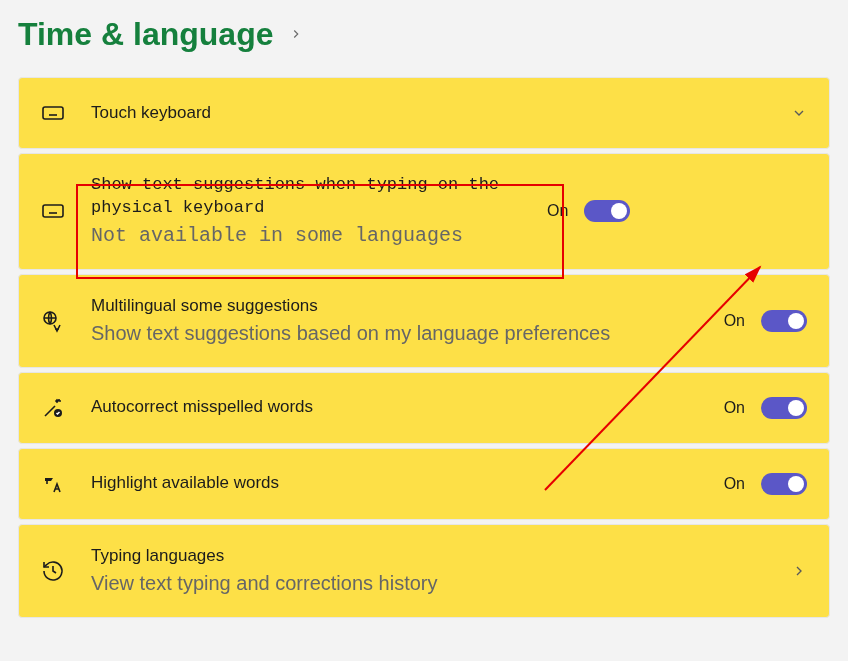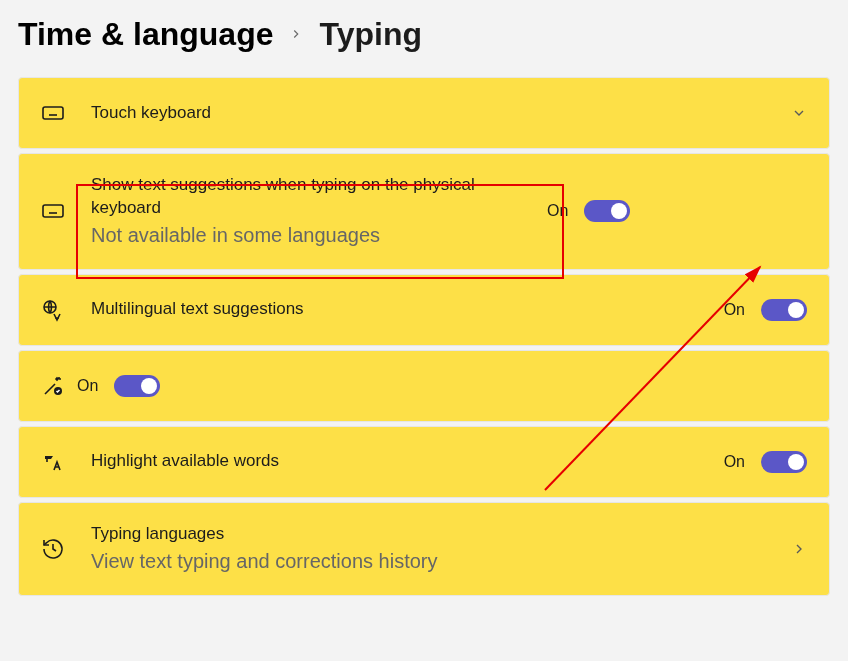--- a/index.html
+++ b/index.html
@@ -13,21 +13,21 @@
     }
     .breadcrumb {
       display: flex;
       align-items: center;
       padding: 16px 18px 24px 18px;
       gap: 16px;
     }
     .breadcrumb-parent {
       font-size: 32px;
       font-weight: 600;
-      color: #000000;
+      color: #15803d;
     }
     .breadcrumb-sep {
       font-size: 20px;
       color: #6a6a6a;
       font-weight: 400;
     }
     .breadcrumb-current {
       font-size: 32px;
       font-weight: 600;
       color: #1c1c1c;
@@ -124,21 +124,20 @@
 </head>
 <body>
 
 <div class="breadcrumb">
   <span class="breadcrumb-parent">Time &amp; language</span>
   <span class="breadcrumb-sep">
     <svg width="14" height="14" viewBox="0 0 24 24" fill="none" stroke="currentColor" stroke-width="2">
         <polyline points="9 6 15 12 9 18"></polyline>
       </svg>
   </span>
-  <span class="breadcrumb-current">Typing</span>
 </div>
 
 <div class="items">
 
   <div class="card">
     <div class="icon-slot">
       <svg viewBox="0 0 24 24" fill="none" stroke="currentColor" stroke-width="1.6">
         <rect x="2" y="6" width="20" height="12" rx="2"></rect>
         <line x1="6" y1="10" x2="6.01" y2="10"></line>
           <line x1="10" y1="10" x2="10.01" y2="10"></line>
@@ -161,55 +160,59 @@
     <div class="icon-slot">
       <svg viewBox="0 0 24 24" fill="none" stroke="currentColor" stroke-width="1.6">
         <rect x="2" y="6" width="20" height="12" rx="2"></rect>
         <line x1="6" y1="10" x2="6.01" y2="10"></line>
           <line x1="10" y1="10" x2="10.01" y2="10"></line>
         <line x1="14" y1="10" x2="14.01" y2="10"></line>
           <line x1="18" y1="10" x2="18.01" y2="10"></line>
         <line x1="8" y1="14" x2="16" y2="14"></line>
       </svg>
     </div>
-    <div class="text-slot" style="max-width:470px;">
+    <div class="text-slot" style="max-width:470px;font-family:Liberation Mono, monospace;">
       <span class="title-text">Show text suggestions when typing on the physical keyboard</span>
       <span class="sub-text">Not available in some languages</span>
     </div>
     <div class="right-slot">
       <span class="state-label">On</span>
       <div class="toggle"></div>
     </div>
   </div>
 
   <div class="card">
     <div class="icon-slot">
       <svg viewBox="0 0 24 24" fill="none" stroke="currentColor" stroke-width="1.6">
         <circle cx="9" cy="9" r="6"></circle>
         <path d="M3 9h12M9 3c2 3 2 9 0 12M9 3c-2 3-2 9 0 12"></path>
         <path d="M13 16l3 6 3-6M14 20h4"></path>
       </svg>
     </div>
     <div class="text-slot">
-      <span class="title-text">Multilingual text suggestions</span>
+      <span class="title-text">Multilingual some suggestions</span>
+      <span class="sub-text">Show text suggestions based on my language preferences</span>
     </div>
     <div class="right-slot">
       <span class="state-label">On</span>
       <div class="toggle"></div>
     </div>
   </div>
 
   <div class="card">
     <div class="icon-slot">
       <svg viewBox="0 0 24 24" fill="none" stroke="currentColor" stroke-width="1.6">
         <path d="M4 20L14 10"></path>
         <path d="M15 5l1-1 1 1-1 1zM18 3v2M20 5h-2"></path>
         <circle cx="17" cy="17" r="4" fill="currentColor" stroke="none"></circle>
         <path d="M15.5 17l1 1 2-2" stroke="#fff" stroke-width="1.5"></path>
       </svg>
+    </div>
+    <div class="text-slot">
+      <span class="title-text">Autocorrect misspelled words</span>
     </div>
     <div class="right-slot">
       <span class="state-label">On</span>
       <div class="toggle"></div>
     </div>
   </div>
 
   <div class="card">
     <div class="icon-slot">
       <svg viewBox="0 0 24 24" fill="none" stroke="currentColor" stroke-width="1.6">

